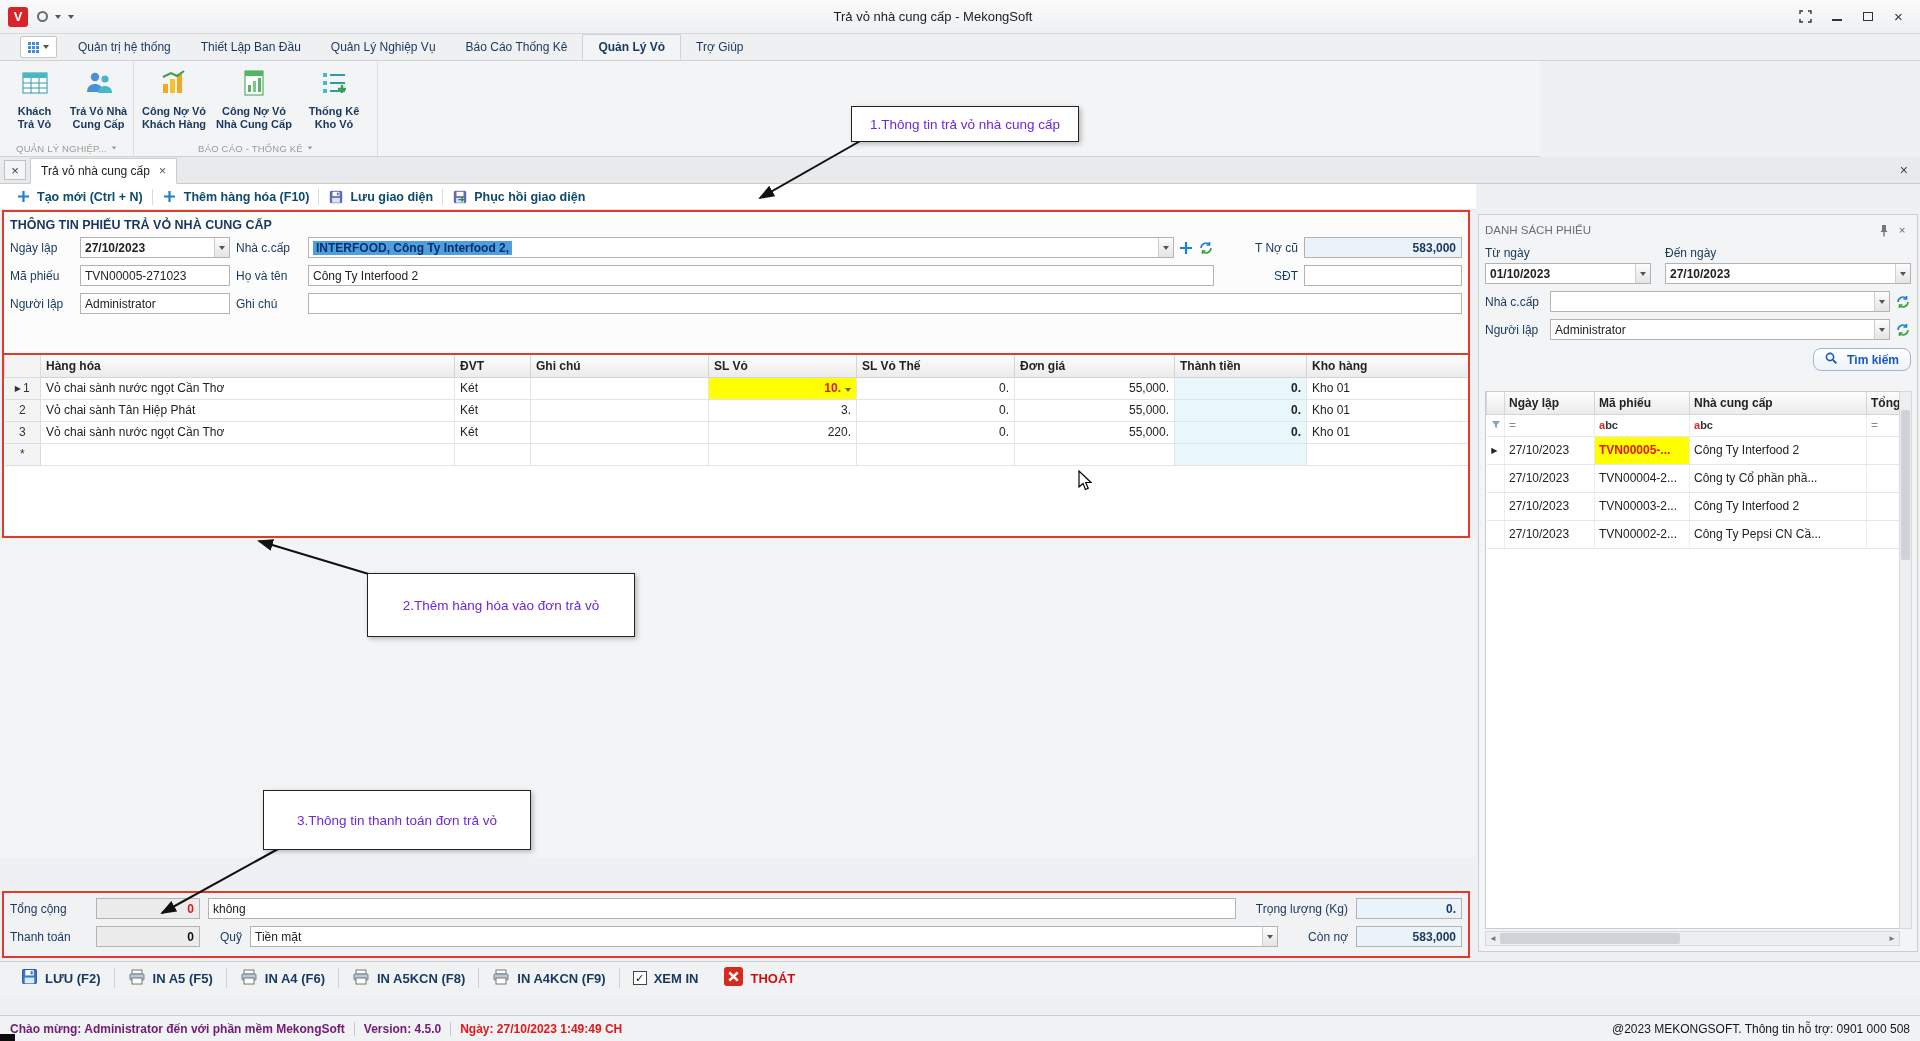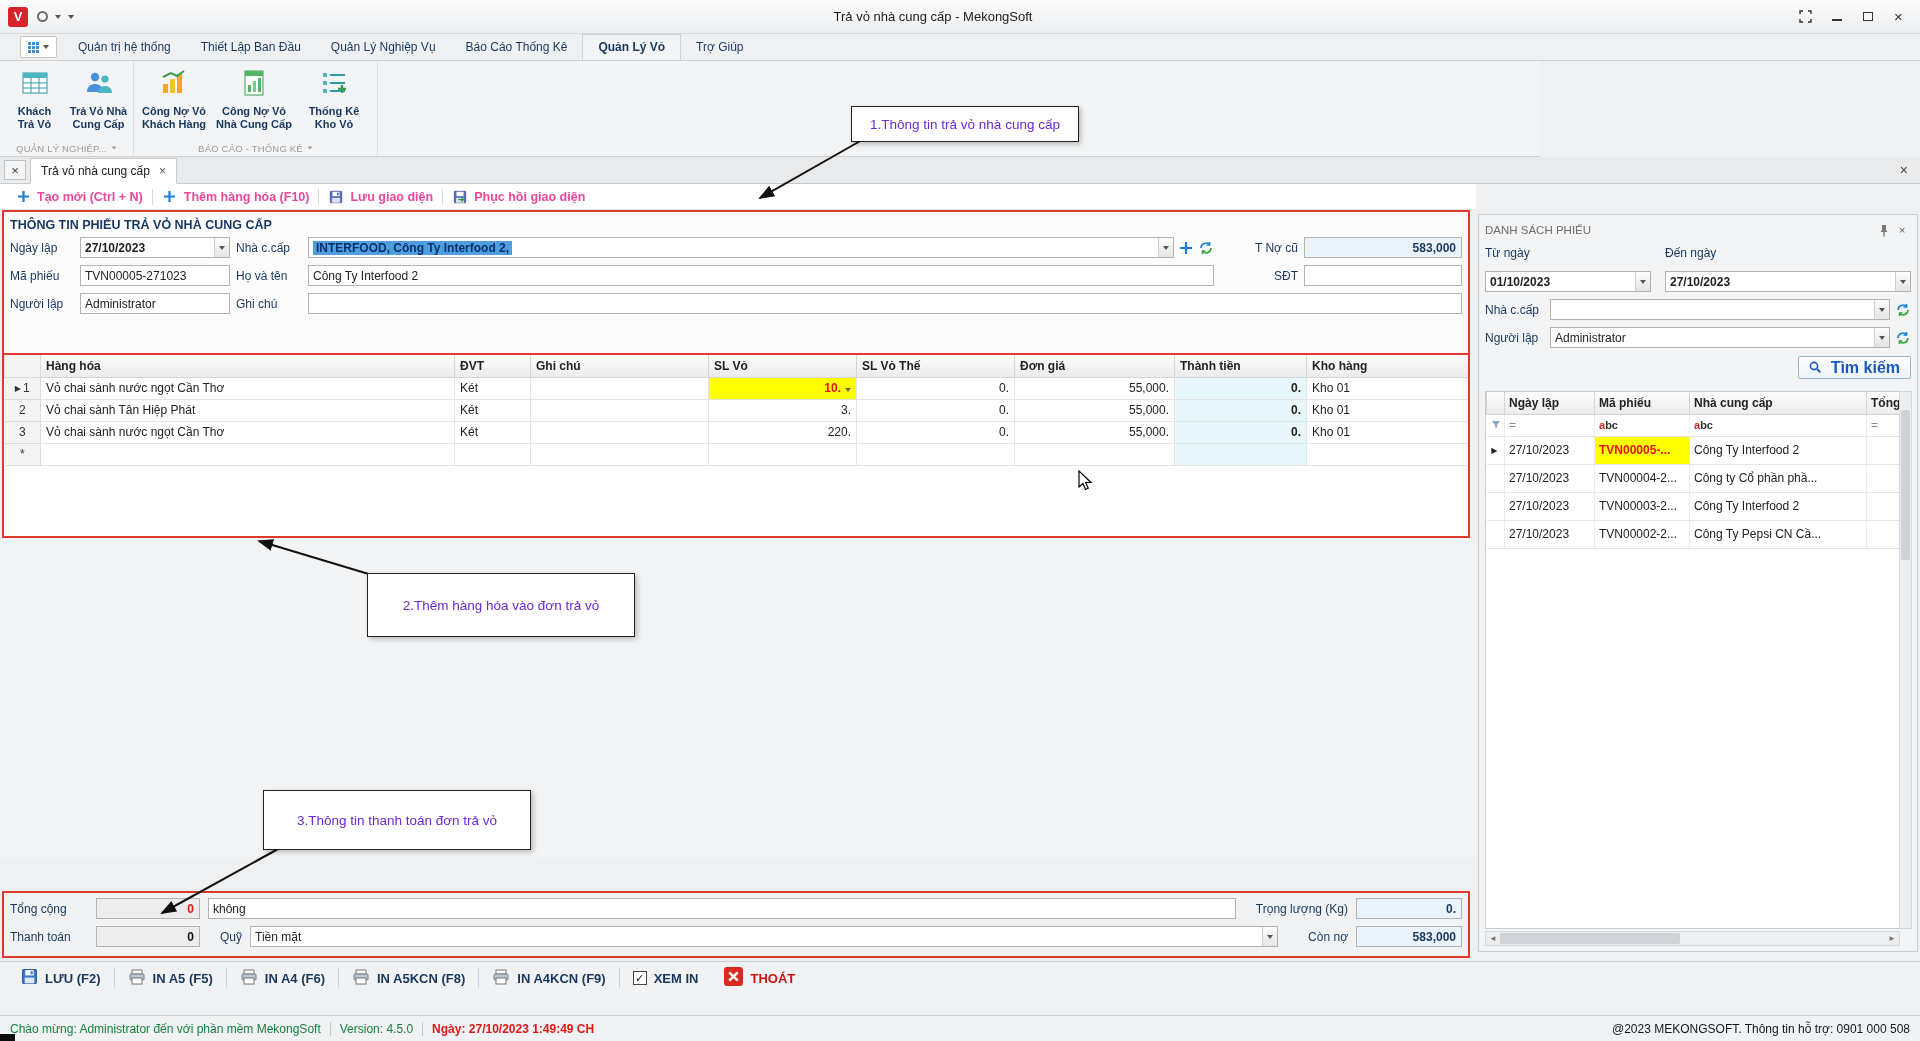--- a/index.html
+++ b/index.html
@@ -51,21 +51,21 @@
 .dt-close{width:22px;height:20px;border:1px solid #bfc1c3;background:#f4f5f6;display:flex;
   align-items:center;justify-content:center;color:#444;font-size:13px;margin-right:4px}
 .dtab{height:26px;background:#fff;border:1px solid #c9cbcd;border-bottom:1px solid #fff;
   display:flex;align-items:center;gap:9px;padding:0 10px;font-size:12px;color:#222;margin-top:1px}
 .dtab-x{color:#555;font-size:12px}
 .dt-right{margin-left:auto;color:#444;font-size:14px;padding-right:8px}
 
 
 #linkbar{position:absolute;left:0;top:184px;width:1476px;height:26px;background:#fff;
   border-bottom:1px solid #e2e4e6;display:flex;align-items:center;padding-left:6px}
-.link{display:flex;align-items:center;gap:6px;padding:0 9px;color:#ec4899;font-weight:bold;font-size:12.5px}
+.link{display:flex;align-items:center;gap:6px;padding:0 9px;color:#0c4a6e;font-weight:bold;font-size:12.5px}
 .lsep{width:1px;height:16px;background:#d8dadc}
 
 
 .flabel{color:#17375e;font-size:12px;white-space:nowrap}
 .flabel.r{text-align:right}
 .tinput{height:21px;border:1px solid #b3b3b3;background:#fff;display:flex;align-items:center;
   padding:0 4px;overflow:hidden;white-space:nowrap}
 .combo{height:21px;border:1px solid #b3b3b3;background:#fff;display:flex;align-items:stretch;overflow:hidden}
 .combo-val{flex:1;display:flex;align-items:center;padding:0 4px;white-space:nowrap;overflow:hidden}
 .combo-btn{width:15px;display:flex;align-items:center;justify-content:center;
@@ -125,39 +125,39 @@
 .abtn{display:flex;align-items:center;gap:7px;padding:0 13px;height:33px;color:#17375e;
   font-weight:bold;font-size:13px}
 .asep{width:1px;height:20px;background:#cfd2d5}
 .thoat{color:#cf1010}
 .chk{width:14px;height:14px;border:1px solid #444;background:#fff;display:flex;align-items:center;
   justify-content:center;font-size:11px;font-weight:bold;color:#111;line-height:1}
 
 
 #statusbar{position:absolute;left:0;top:1015px;width:1920px;height:26px;background:#f0f2f4;
   border-top:1px solid #cdd0d3;display:flex;align-items:center;padding:0 10px;gap:9px;font-size:12px}
-.sb-b{font-weight:normal;color:#15803d}
+.sb-b{font-weight:bold;color:#701a75}
 .sb-sep{width:1px;height:14px;background:#c5c8cb}
 .sb-date{font-weight:bold;color:#e01818}
 .sb-right{margin-left:auto;font-weight:normal;color:#10181f}
 #corner-sq{position:absolute;left:0;top:1034px;width:15px;height:7px;background:#0c0c0c}
 
 
 #rpanel{position:absolute;left:1478px;top:214px;width:440px;height:738px;background:#f2f4f6;
   border:1px solid #cbcdcf;padding:5px 6px}
 .rp-head{display:flex;align-items:center;height:20px;color:#6d6d6d;font-size:11.5px}
 .rp-title{flex:1}
 .rp-ic{width:18px;display:flex;align-items:center;justify-content:center;color:#666}
 .rp-grid2{display:grid;grid-template-columns:166px 1fr;column-gap:14px;margin-top:6px;align-items:center}
 .rp-row{display:flex;align-items:center;margin-top:7px;gap:5px}
 .rp-row .flabel{width:60px}
 .rp-row .combo{flex:1}
 .rp-search{display:flex;justify-content:flex-end;margin-top:8px}
-.search-btn{height:23px;min-width:98px;border:1px solid #9fb6d0;border-radius:2px;
-  background:linear-gradient(#ffffff,#edf3f9);color:#1857c2;font-weight:bold;font-size:16px;
+.search-btn{height:23px;min-width:98px;border:1px solid #9fb6d0;border-radius:8px;
+  background:linear-gradient(#ffffff,#edf3f9);color:#1857c2;font-weight:bold;font-size:12px;
   display:flex;align-items:center;justify-content:center;gap:10px;padding:0 10px}
 #rp-gridwrap{position:absolute;left:6px;top:176px;width:415px;bottom:22px;background:#fff;
   border:1px solid #c9cbcd;overflow:hidden}
 table.rgrid{border-collapse:collapse;table-layout:fixed;width:413px;font-size:12px}
 .rgrid th{background:linear-gradient(#fdfdfd,#ebebeb);border:1px solid #d5d5d5;border-top:none;
   font-weight:bold;text-align:left;height:22px;padding:0 4px;color:#222;white-space:nowrap;overflow:hidden}
 .rgrid td{border-right:1px solid #ececec;border-bottom:1px solid #e6e6e6;padding:0 4px;
   white-space:nowrap;overflow:hidden}
 .rgrid tr.frow2 td{height:22px;color:#888}
 .rgrid tr.drow td{height:28px}
@@ -598,21 +598,21 @@
             <path d="M3 1h4v5l1.5 2h-7L3 6z" fill="#777"></path>
             <line x1="5" y1="8" x2="5" y2="12.5" stroke="#777" stroke-width="1.4"></line>
           </svg>
         </span>
       <span class="rp-ic">×</span>
     </div>
     <div class="rp-grid2">
       <label class="flabel">Từ ngày</label>
       <label class="flabel">Đến ngày</label>
     </div>
-    <div class="rp-grid2" style="margin-top:11px">
+    <div class="rp-grid2" style="margin-top:3px">
       <div class="combo bold">
         <span class="combo-val">01/10/2023</span>
         <span class="combo-btn">
             <i class="dd"></i>
           </span>
       </div>
       <div class="combo bold">
         <span class="combo-val">27/10/2023</span>
         <span class="combo-btn">
             <i class="dd"></i>

